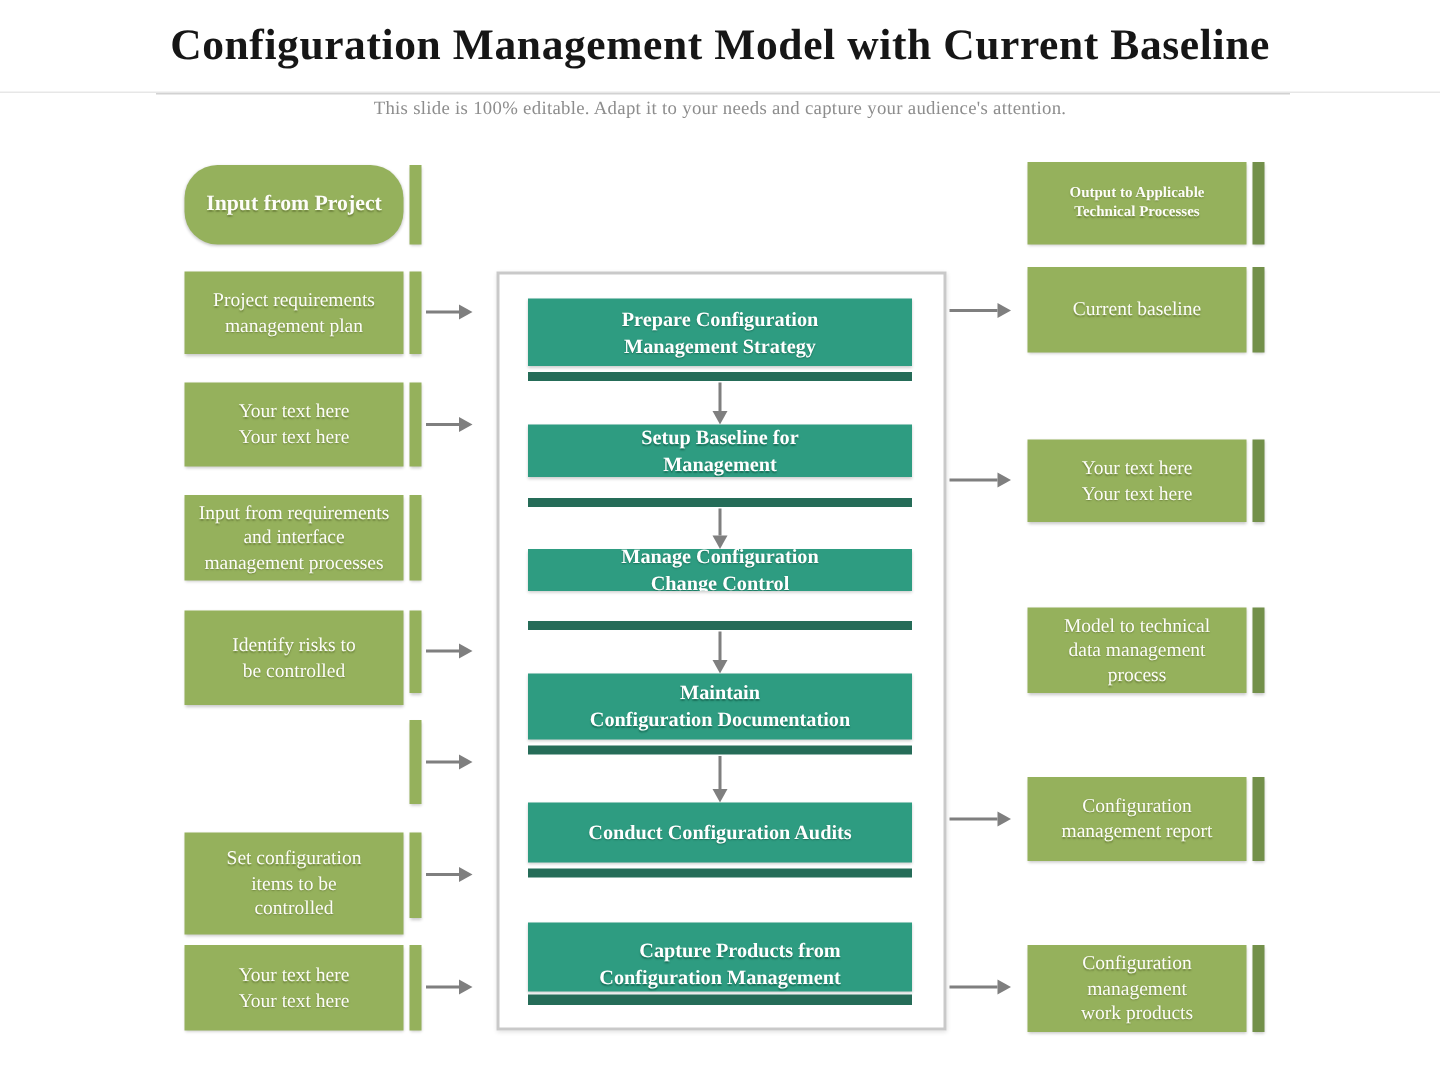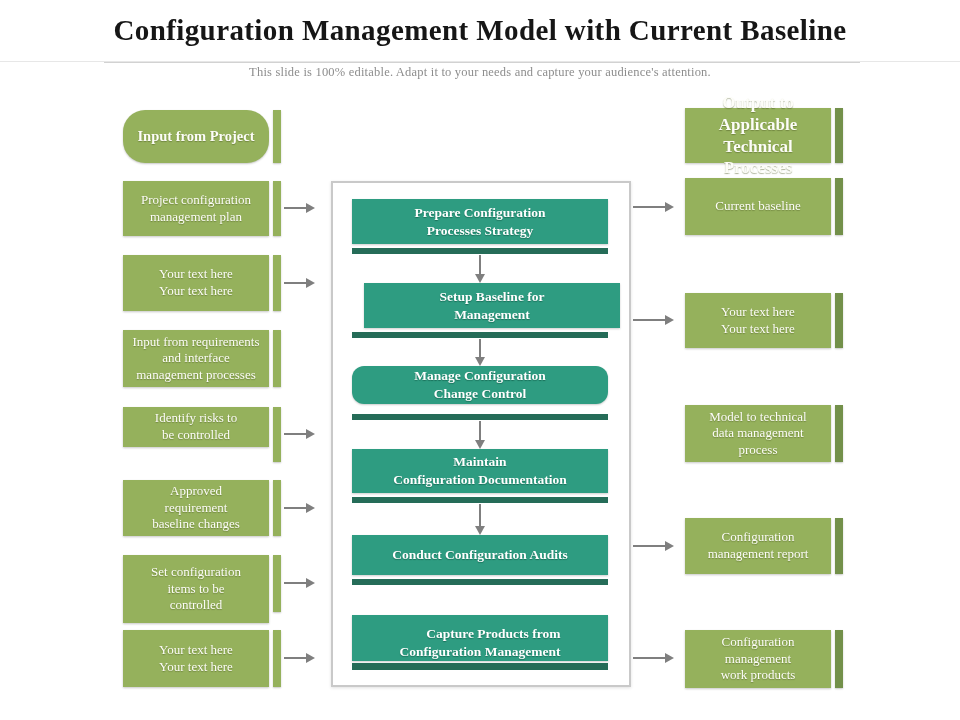--- a/index.html
+++ b/index.html
@@ -20,21 +20,21 @@
   .gbox{
     position:absolute;left:123px;width:146px;background:var(--green);
     display:flex;align-items:center;justify-content:center;text-align:center;
     color:#fdfdf8;font-size:13px;line-height:1.28;white-space:pre-line;
     box-shadow:0 1px 2px rgba(0,0,0,.22);
     text-shadow:0 1px 1px rgba(70,85,30,.45);
     padding:2px 6px;box-sizing:border-box;
   }
   .gbox.right{left:685px;}
   .gbox.hdr{font-weight:bold;font-size:14.5px;}
-  .gbox.right.hdr{font-size:17px;}
+  .gbox.right.hdr{font-size:10px;}
   .vbar{position:absolute;left:273px;width:8px;background:var(--green);box-shadow:0 1px 2px rgba(0,0,0,.22);}
   .vbar.dark{left:835px;background:var(--green-dark);}
   .frame{
     position:absolute;left:331px;top:181px;width:300px;height:506px;
     border:2px solid #c9c9c9;background:#ffffff;box-sizing:border-box;
     box-shadow:0 1px 3px rgba(0,0,0,.12);
   }
   .tbox{
     position:absolute;left:352px;width:256px;background:var(--teal);
     display:flex;align-items:center;justify-content:center;text-align:center;
@@ -62,40 +62,37 @@
 <div class="slide">
 
   <div class="title">Configuration Management Model with Current Baseline</div>
   <div class="rule"></div>
   <div class="rule-inner"></div>
   <div class="subtitle">This slide is 100% editable. Adapt it to your needs and capture your audience's attention.</div>
 
   <div class="gbox hdr" style="top:110px;height:53px;border-radius:22px;">Input from Project</div>
   <div class="vbar" style="top:110px;height:53px;"></div>
 
-  <div class="gbox" style="top:181px;height:55px;">Project configuration
+  <div class="gbox" style="top:181px;height:55px;">Project requirements
 management plan</div>
   <div class="vbar" style="top:181px;height:55px;"></div>
 
   <div class="gbox" style="top:255px;height:56px;">Your text here
 Your text here</div>
   <div class="vbar" style="top:255px;height:56px;"></div>
 
   <div class="gbox" style="top:330px;height:57px;">Input from requirements
 and interface
 management processes</div>
   <div class="vbar" style="top:330px;height:57px;"></div>
 
-  <div class="gbox" style="top:407px;height:40px;">Identify risks to
+  <div class="gbox" style="top:407px;height:63px;">Identify risks to
 be controlled</div>
   <div class="vbar" style="top:407px;height:55px;"></div>
 
-  <div class="gbox" style="top:480px;height:56px;">Approved
-requirement
-baseline changes</div>
   <div class="vbar" style="top:480px;height:56px;"></div>
 
   <div class="gbox" style="top:555px;height:68px;">Set configuration
 items to be
 controlled</div>
   <div class="vbar" style="top:555px;height:57px;"></div>
 
   <div class="gbox" style="top:630px;height:57px;">Your text here
 Your text here</div>
   <div class="vbar" style="top:630px;height:57px;"></div>
@@ -103,30 +100,30 @@
   <div class="harrow" style="left:284px;top:207px;width:22px;"></div>
   <div class="harrow" style="left:284px;top:282px;width:22px;"></div>
   <div class="harrow" style="left:284px;top:433px;width:22px;"></div>
   <div class="harrow" style="left:284px;top:507px;width:22px;"></div>
   <div class="harrow" style="left:284px;top:582px;width:22px;"></div>
   <div class="harrow" style="left:284px;top:657px;width:22px;"></div>
 
   <div class="frame"></div>
 
   <div class="tbox" style="top:199px;height:45px;">Prepare Configuration
-Processes Strategy</div>
+Management Strategy</div>
   <div class="tbar" style="top:248px;"></div>
   <div class="varrow" style="left:479px;top:255px;height:19px;"></div>
 
-  <div class="tbox" style="top:283px;height:45px;margin-left:12px;">Setup Baseline for
+  <div class="tbox" style="top:283px;height:35px;">Setup Baseline for
 Management</div>
   <div class="tbar" style="top:332px;"></div>
   <div class="varrow" style="left:479px;top:339px;height:18px;"></div>
 
-  <div class="tbox" style="top:366px;height:38px;border-radius:12px;">Manage Configuration
+  <div class="tbox" style="top:366px;height:28px;">Manage Configuration
 Change Control</div>
   <div class="tbar" style="top:414px;"></div>
   <div class="varrow" style="left:479px;top:421px;height:19px;"></div>
 
   <div class="tbox" style="top:449px;height:44px;">Maintain
 Configuration Documentation</div>
   <div class="tbar" style="top:497px;"></div>
   <div class="varrow" style="left:479px;top:504px;height:22px;"></div>
 
   <div class="tbox" style="top:535px;height:40px;">Conduct Configuration Audits</div>

